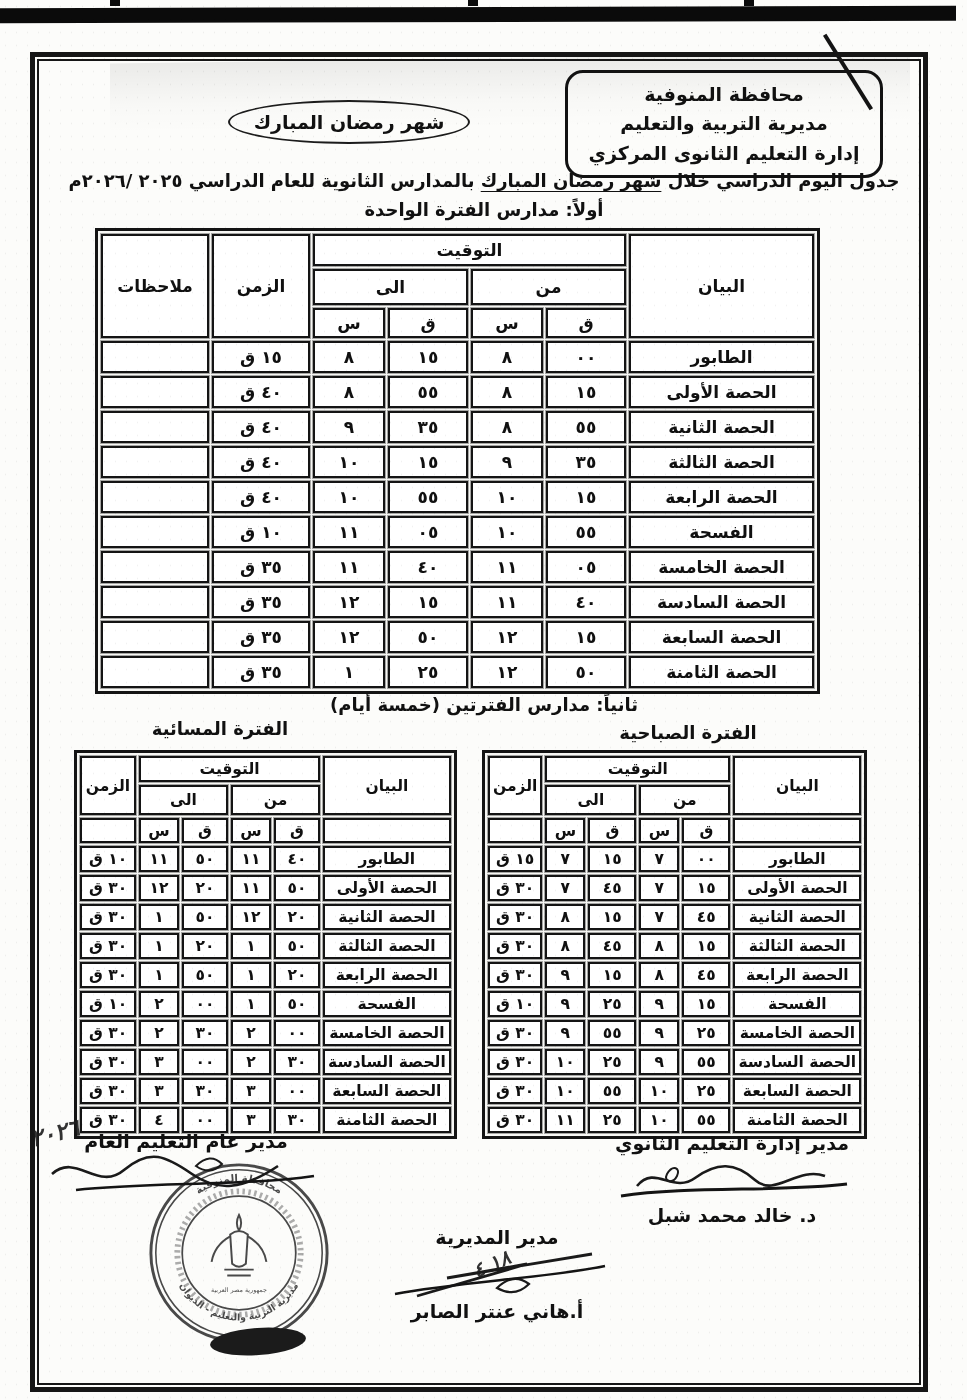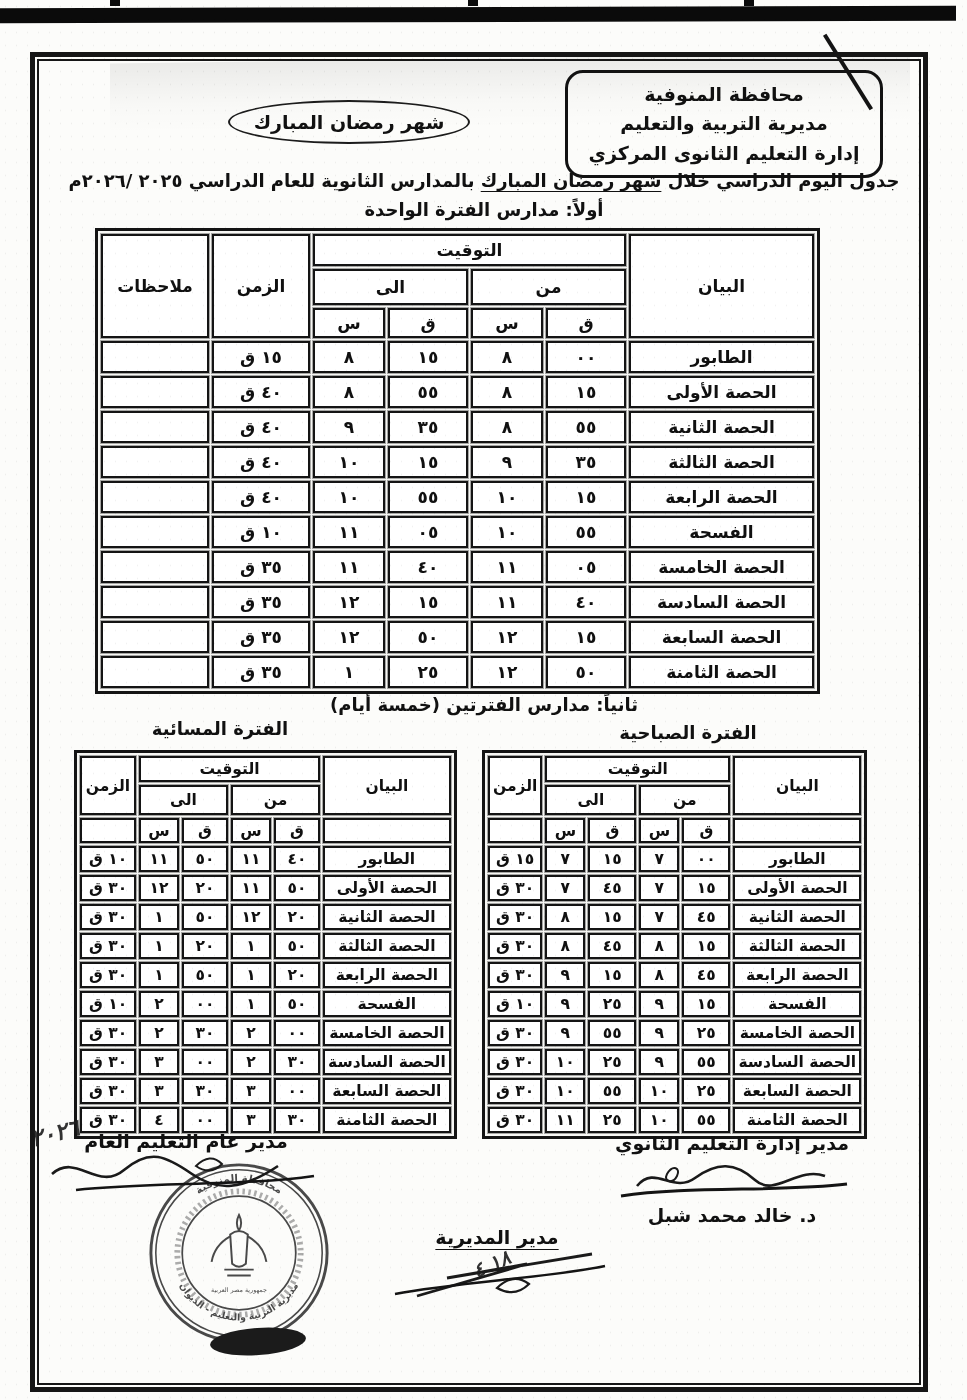--- a/index.html
+++ b/index.html
@@ -493,24 +493,25 @@
     <text font-size="10.5" font-weight="bold" fill="#3a3a3a" font-family="DejaVu Sans, sans-serif">
       <textPath href="#arcTop" startOffset="50%" text-anchor="middle">محافظة المنوفية</textPath>
     </text>
     <text font-size="9.5" font-weight="bold" fill="#3a3a3a" font-family="DejaVu Sans, sans-serif">
       <textPath href="#arcBottom" startOffset="50%" text-anchor="middle">مديرية التربية والتعليم - الديوان</textPath>
     </text>
     <text x="95" y="135" font-size="6.5" text-anchor="middle" fill="#3a3a3a" font-family="DejaVu Sans, sans-serif">جمهورية مصر العربية</text>
   </svg>
 
   <div class="sig sig-center">
-    <div class="sig-title" style="text-decoration:underline; text-underline-offset:5px;">مدير المديرية</div>
+    <div class="sig-title" style="text-underline-offset:5px;">مدير المديرية</div>
     <span class="hand hand-center">١٨ ٤</span>
     <svg class="squiggle" width="240" height="60" viewBox="0 0 240 60">
       <path d="M215 10 L 70 34 L 150 20 L 40 52" stroke="#1a1a1a" stroke-width="2.8" fill="none"></path>
       <path d="M120 44 q 16 -16 32 -4 q -14 14 -32 4 z" stroke="#1a1a1a" stroke-width="2.2" fill="none"></path>
       <path d="M18 50 C 80 38, 170 34, 228 22" stroke="#141414" stroke-width="2.4" fill="none"></path>
     </svg>
+    <div class="sig-name name-over">أ.هاني عنتر الصابر</div>
   </div>
 
   <div class="blob"></div>
 
 </div>
 
 </body></html>

